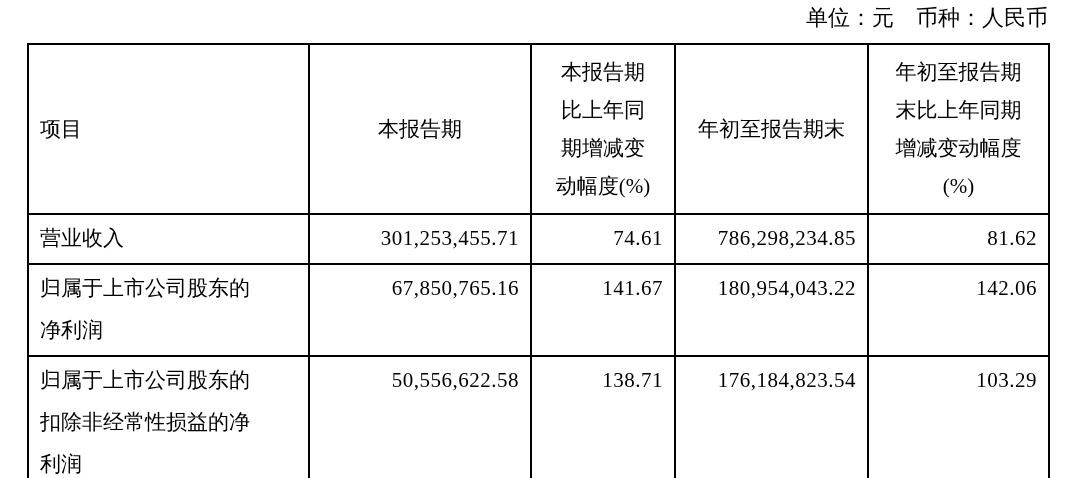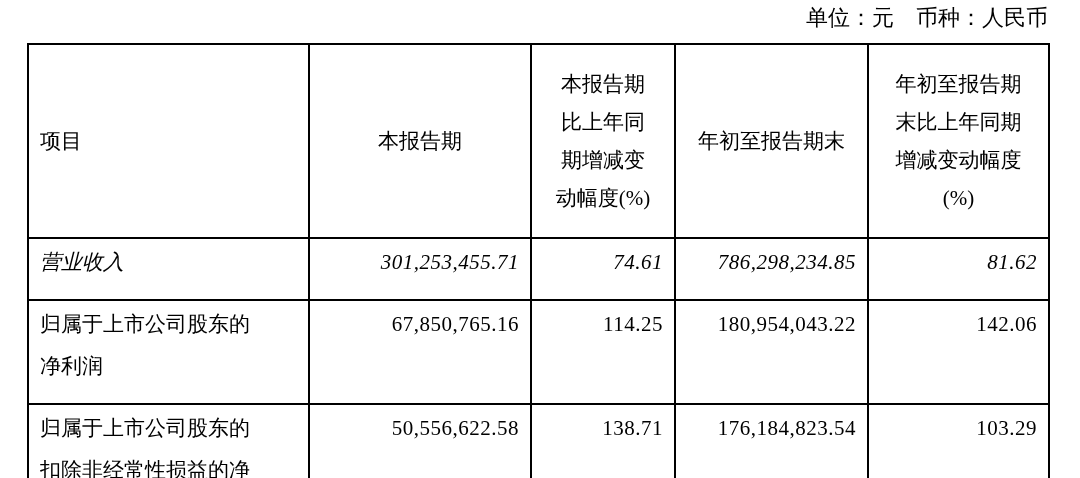--- a/index.html
+++ b/index.html
@@ -34,21 +34,21 @@
     position: absolute;
     left: 27px;
     top: 43px;
     width: 1021px;
     border-collapse: collapse;
     table-layout: fixed;
     font-size: 21px;
   }
   table.fin td {
     border: 2px solid #000000;
-    padding: 16px;
+    padding: 4px;
     overflow: hidden;
   }
   
   tr.hdr td {
     height: 160px;
     vertical-align: middle;
     text-align: center;
     line-height: 38px;
     white-space: pre-line;
   }
@@ -69,21 +69,21 @@
     padding-right: 8px;
     white-space: pre-line;
   }
   tr.data td.num {
     text-align: right;
     padding-right: 11px;
     letter-spacing: 0.5px;
     white-space: nowrap;
     margin-top: 40px;
   }
-  tr.r1 td { height: 41px; font-style: italic; }
+  tr.r1 td { height: 41px; }
   tr.r2 td { height: 81px; }
   tr.r3 td { height: 123px; }
 </style>
 </head>
 <body>
 
 <div class="page">
 
   <div class="unit-line"><span>单位：元</span><span class="sep"></span><span>币种：人民币</span></div>
 
@@ -115,21 +115,21 @@
         <td class="num">301,253,455.71</td>
         <td class="num">74.61</td>
         <td class="num">786,298,234.85</td>
         <td class="num">81.62</td>
       </tr>
 
       <tr class="data r2">
         <td class="label">归属于上市公司股东的
 净利润</td>
         <td class="num">67,850,765.16</td>
-        <td class="num">114.25</td>
+        <td class="num">141.67</td>
         <td class="num">180,954,043.22</td>
         <td class="num">142.06</td>
       </tr>
 
       <tr class="data r3">
         <td class="label">归属于上市公司股东的
 扣除非经常性损益的净
 利润</td>
         <td class="num">50,556,622.58</td>
         <td class="num">138.71</td>

